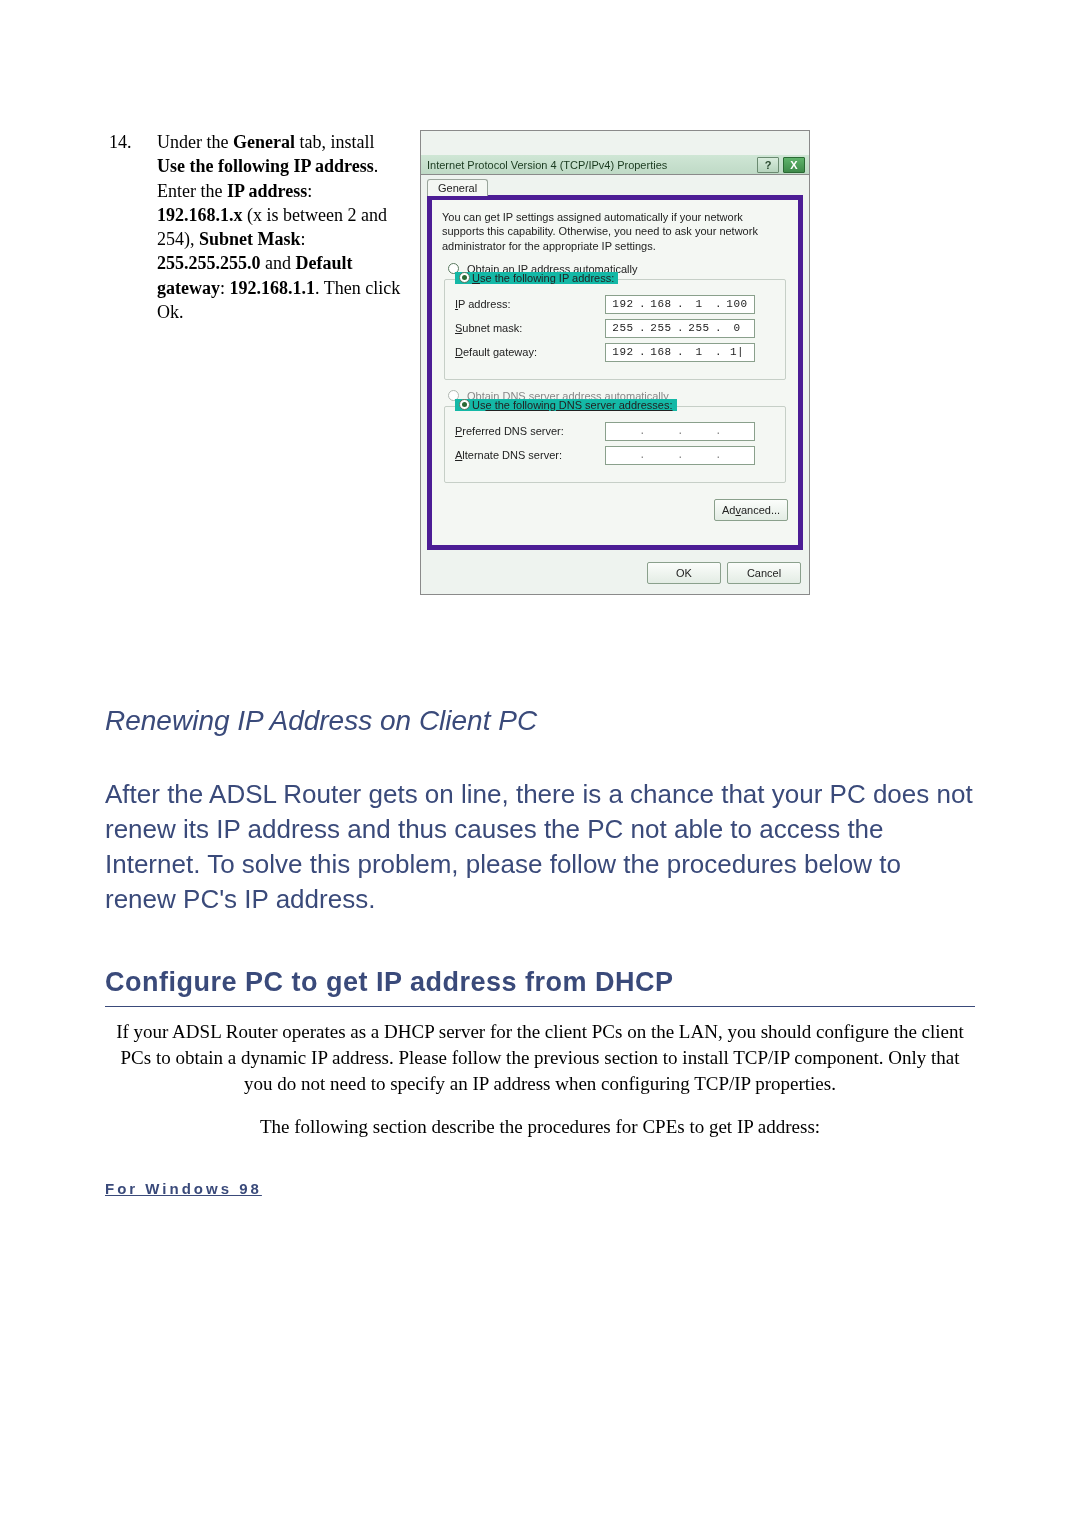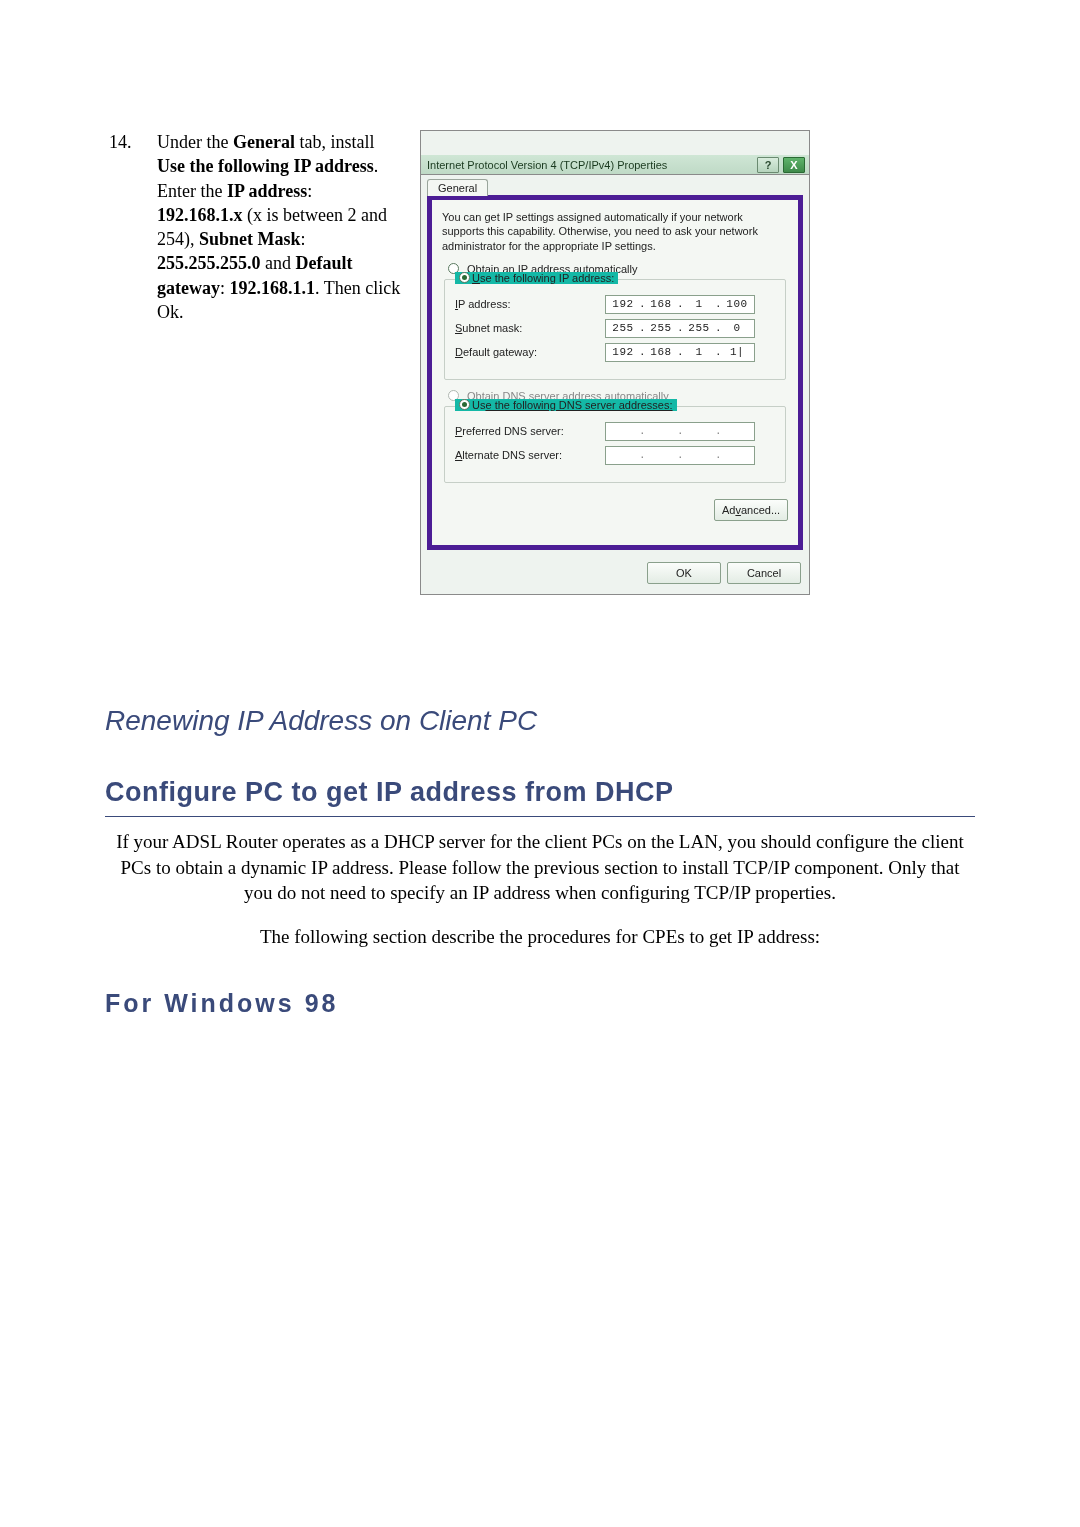--- a/index.html
+++ b/index.html
@@ -71,22 +71,22 @@
     font-family: Arial, Helvetica, sans-serif; font-size: 26px; color: #3a4a7a;
     line-height: 1.35; margin-bottom: 50px;
   }
   .h-dhcp {
     font-family: Arial, Helvetica, sans-serif; font-size: 27px; color: #3a4a7a;
     border-bottom: 1.5px solid #3a4a7a; padding-bottom: 8px; margin-bottom: 12px;
     letter-spacing: 0.5px;
   }
   .serif-p { font-size: 19px; line-height: 1.35; margin-bottom: 18px; text-align: center; }
   .h-win98 {
-    font-family: Arial, Helvetica, sans-serif; font-size: 25px; color: #3a4a7a;
-    letter-spacing: 3px; margin-top: 40px;
+    font-family: Arial, Helvetica, sans-serif; font-size: 15px; color: #3a4a7a;
+    letter-spacing: 3px; margin-top: 40px; text-decoration: underline;
   }
   .dim { color:#888; }
 </style>
 </head>
 <body>
 
 <div class="page">
 
   <div class="row">
     <div class="step-num">14.</div>
@@ -204,20 +204,21 @@
         <div class="btnrow">
           <div class="winbtn">OK</div>
           <div class="winbtn">Cancel</div>
         </div>
       </div>
     </div>
   </div>
 
   <div class="sectioned">
     <h2 class="h-renew">Renewing IP Address on Client PC</h2>
+    <p class="body-para">After the ADSL Router gets on line, there is a chance that your PC does not renew its IP address and thus causes the PC not able to access the Internet. To solve this problem, please follow the procedures below to renew PC's IP address.</p>
 
     <h2 class="h-dhcp">Configure PC to get IP address from DHCP</h2>
     <p class="serif-p">If your ADSL Router operates as a DHCP server for the client PCs on the LAN, you should configure the client PCs to obtain a dynamic IP address. Please follow the previous section to install TCP/IP component. Only that you do not need to specify an IP address when configuring TCP/IP properties.</p>
     <p class="serif-p">The following section describe the procedures for CPEs to get IP address:</p>
 
     <h3 class="h-win98">For Windows 98</h3>
   </div>
 
 </div>
 

